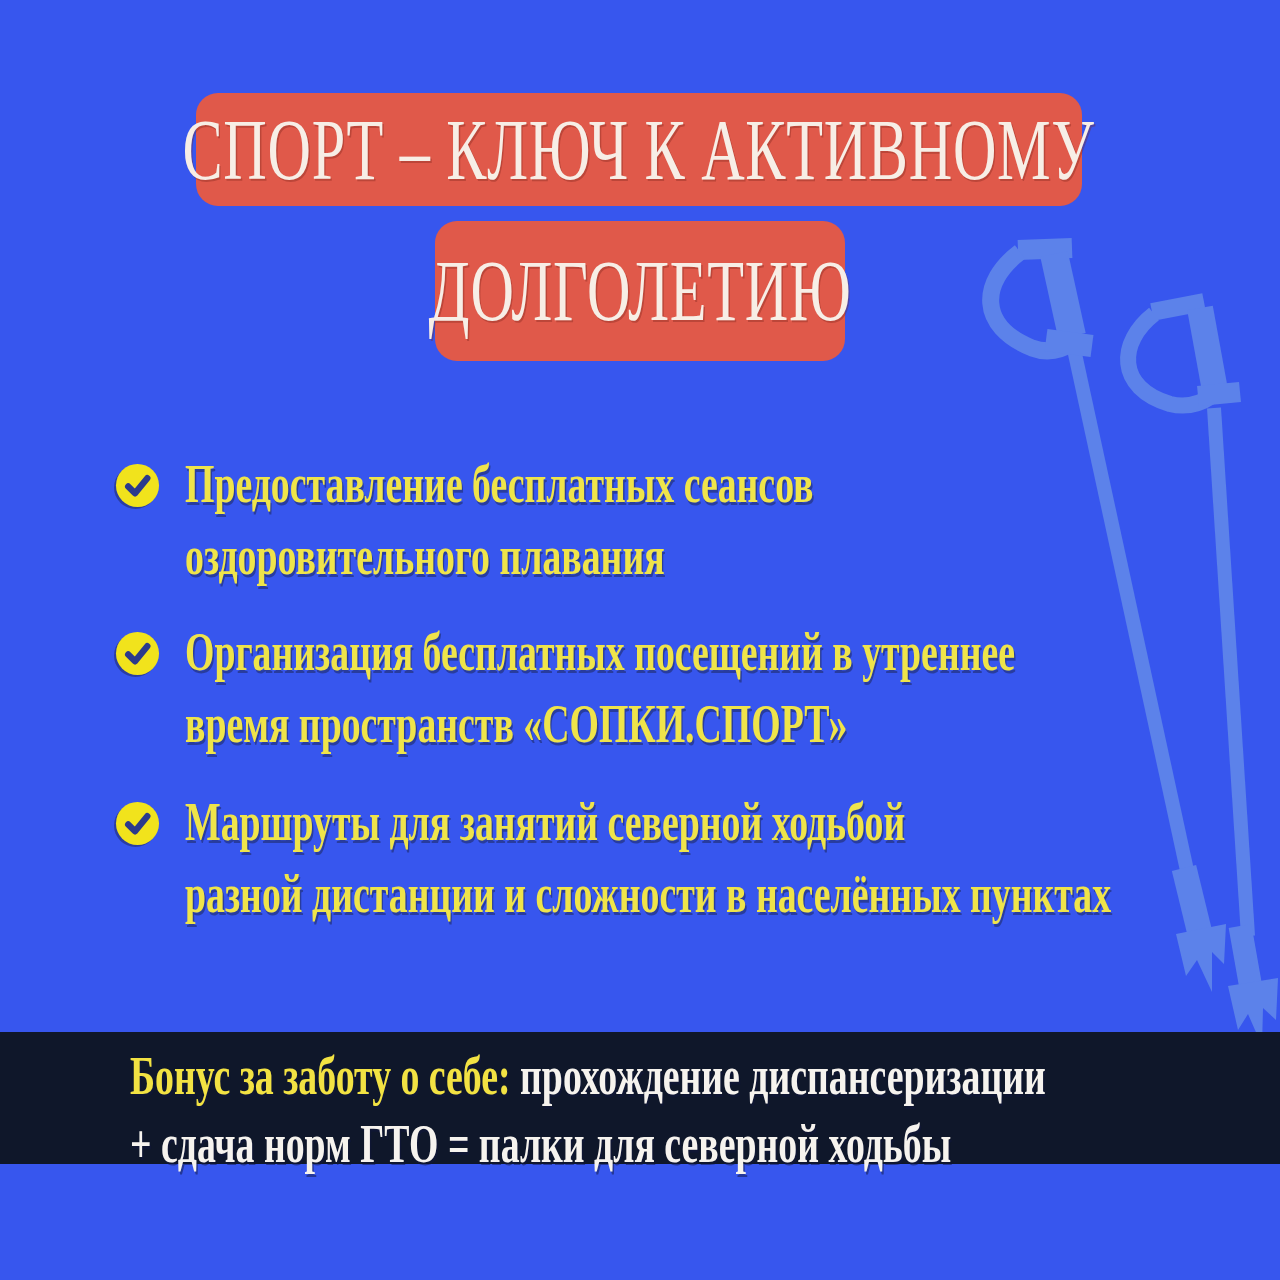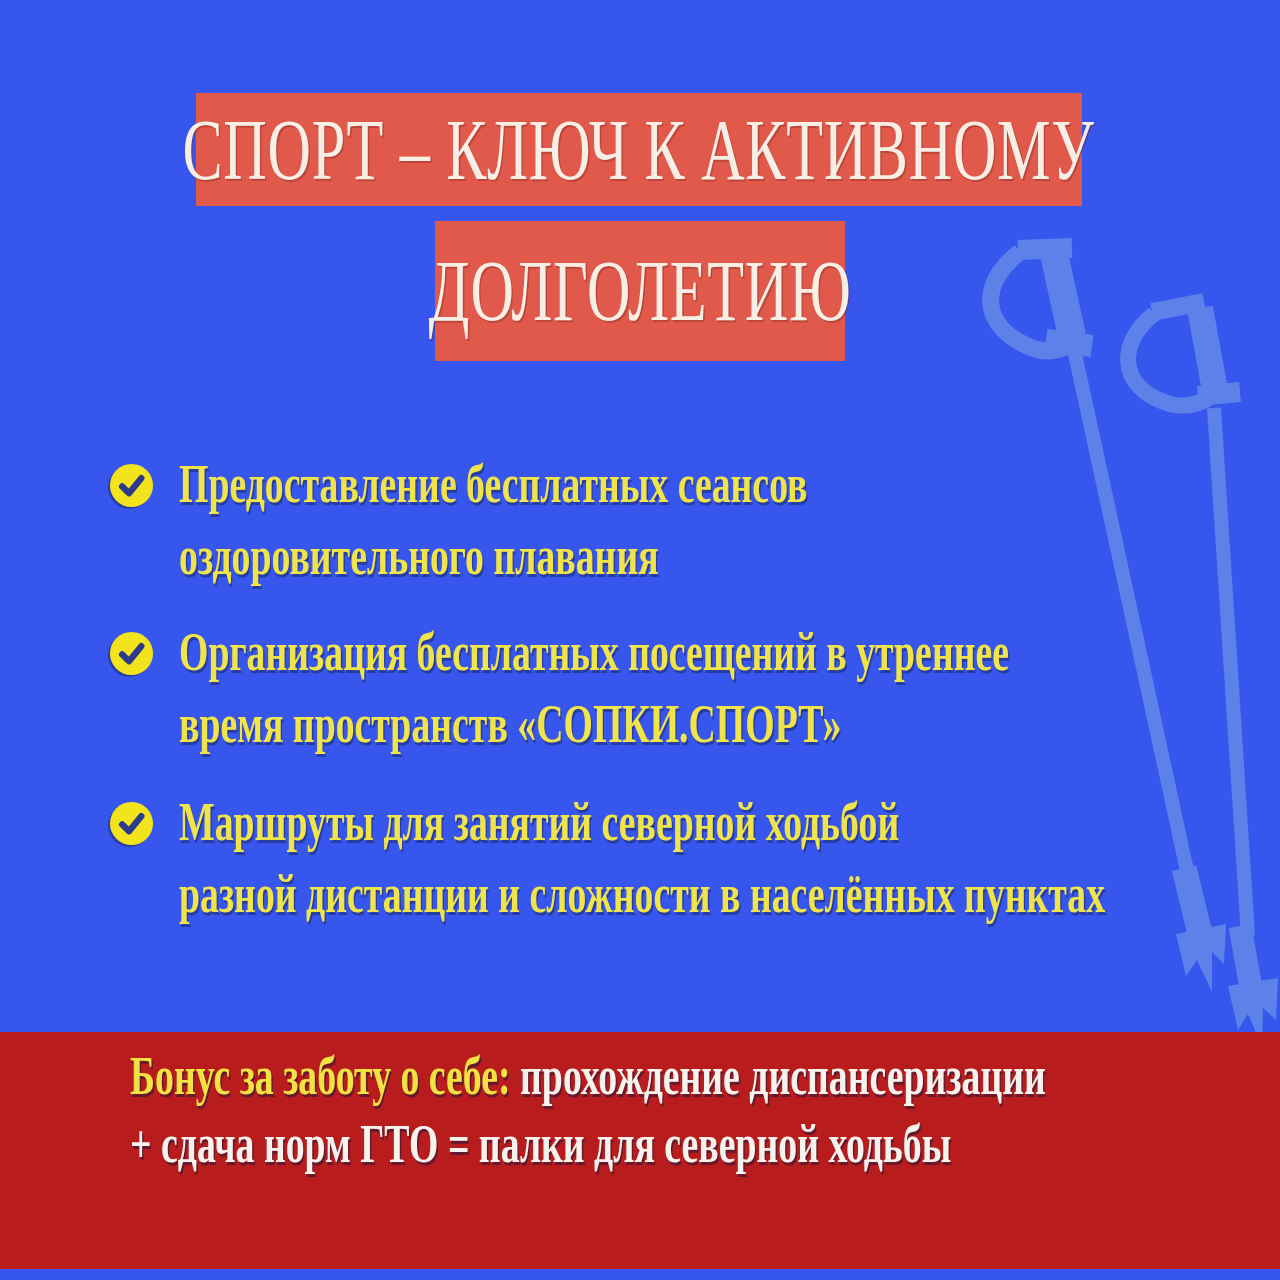--- a/index.html
+++ b/index.html
@@ -18,57 +18,57 @@
     transform:scaleX(0.70);
     transform-origin:left center;
     white-space:nowrap;
   }
   .cond-center { transform-origin:center center; }
 
   
   .title-box {
     position:absolute;
     background:#e0594a;
-    display:flex; align-items:center; justify-content:center;
+    display:flex; align-items:center; justify-content:center;border-radius:22px;
   }
   .title-box.line1 { left:196px; top:93px;  width:886px; height:113px; }
   .title-box.line2 { left:435px; top:221px; width:410px; height:140px; }
   .title-text {
     color:#f7eee6;
     font-size:86px;
     font-weight:400;
     letter-spacing:1px;
     line-height:1;
     text-shadow:2px 2px 0 rgba(120,35,25,0.35);
   }
 
   
-  .bullet { position:absolute; left:108px; right:40px; }
+  .bullet { position:absolute; left:114px; right:40px; }
   .bullet.b1 { top:448px; }
   .bullet.b2 { top:616px; }
   .bullet.b3 { top:786px; }
   .check {
     position:absolute; left:0; top:14px;
     width:47px; height:47px;
   }
   .bullet-text { margin-left:71px; }
   .bline {
     font-size:54px;
     font-weight:700;
     line-height:72px;
     color:#efe44a;
     text-shadow:2px 3px 0 rgba(30,40,95,0.55);
   }
 
   
   .footer-band {
     position:absolute;
     left:0; top:1032px;
-    width:1280px; height:237px;
-    background:#b91c1c;
+    width:1280px; height:132px;
+    background:#0f172a;
   }
   .footer-text { position:absolute; left:130px; top:10px; }
   .fline {
     font-size:54px;
     font-weight:700;
     line-height:68px;
     color:#f6f3ee;
     text-shadow:2px 3px 0 rgba(15,22,60,0.5);
   }
   .fline .highlight { color:#f2e243; }

